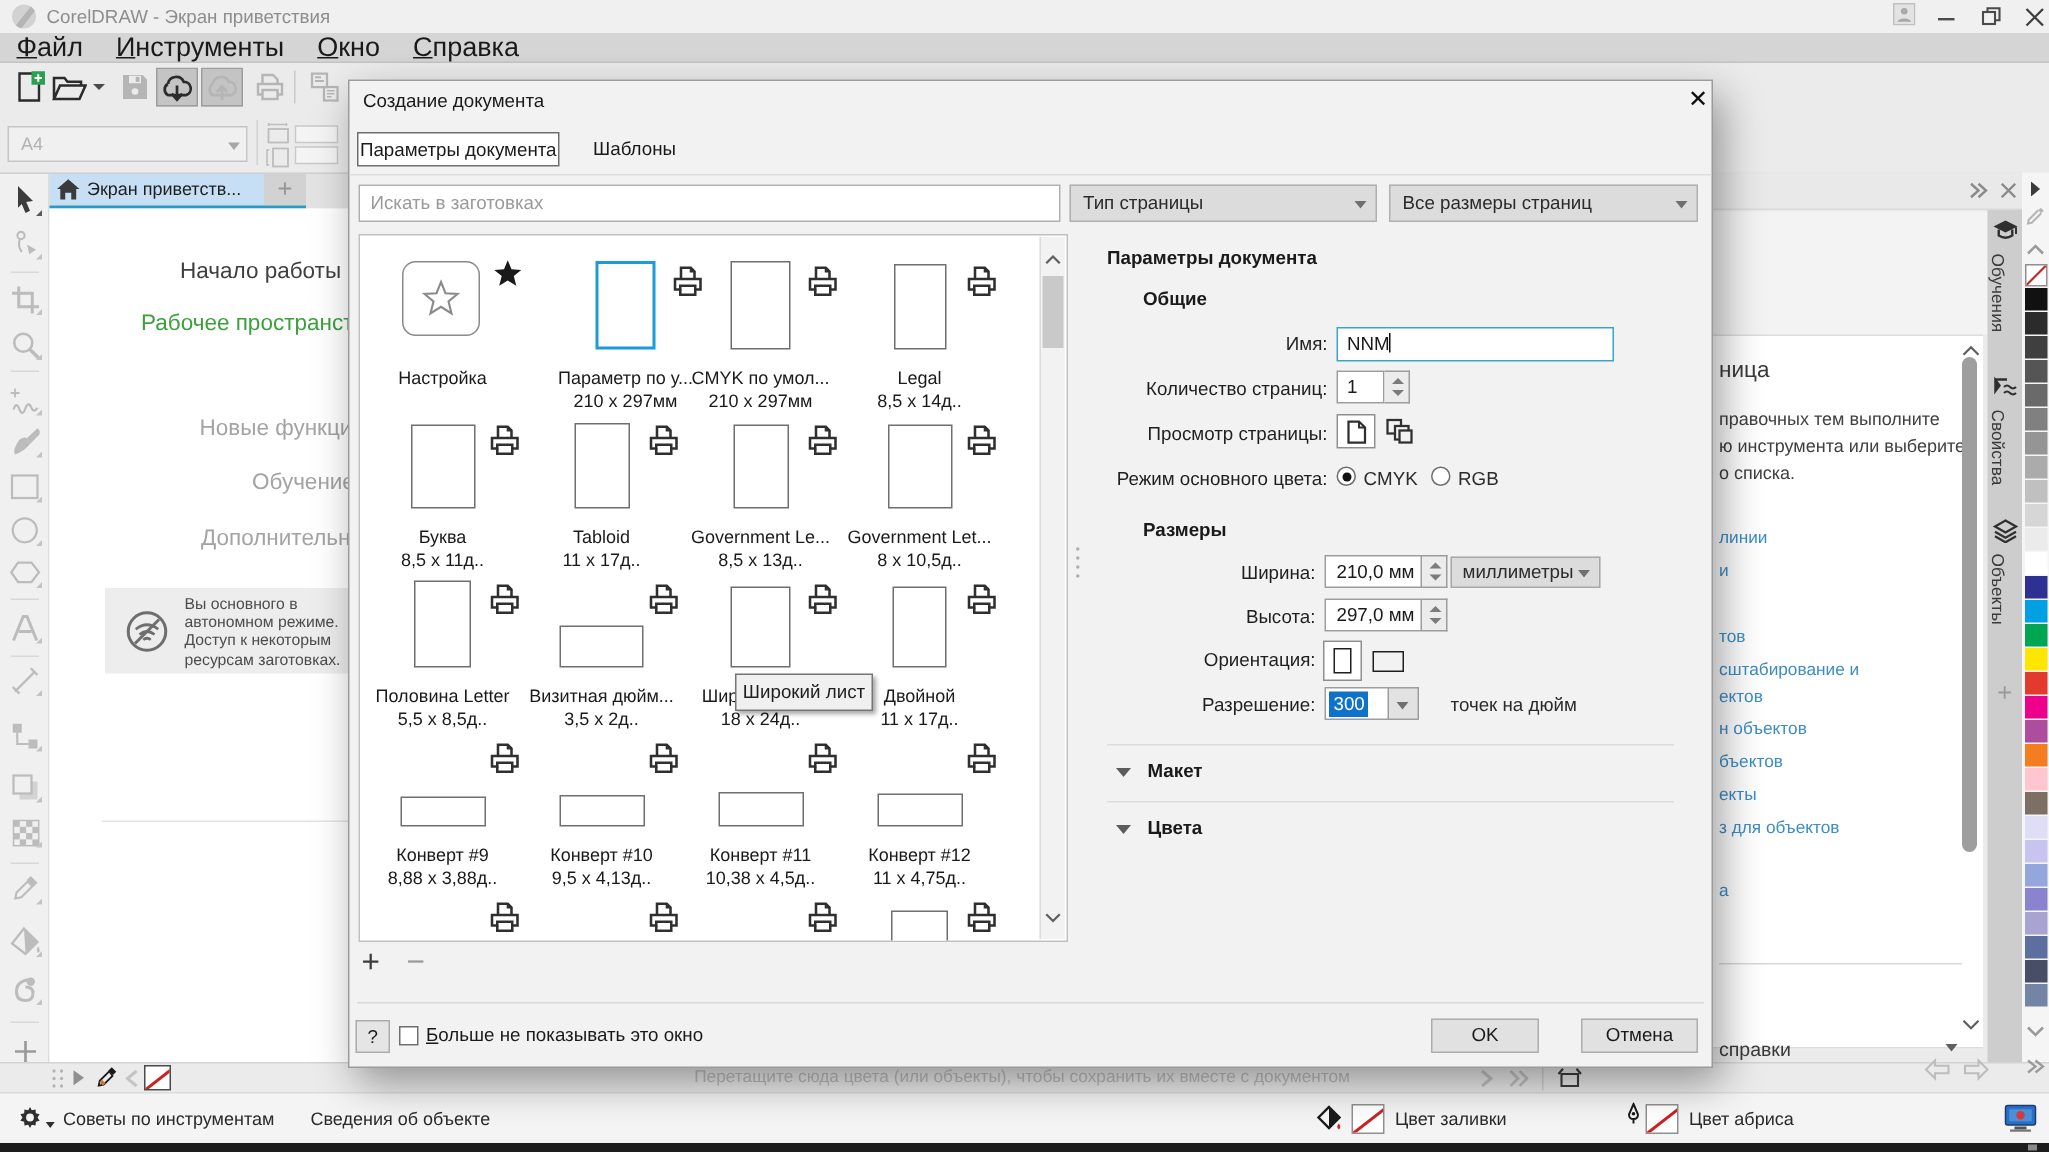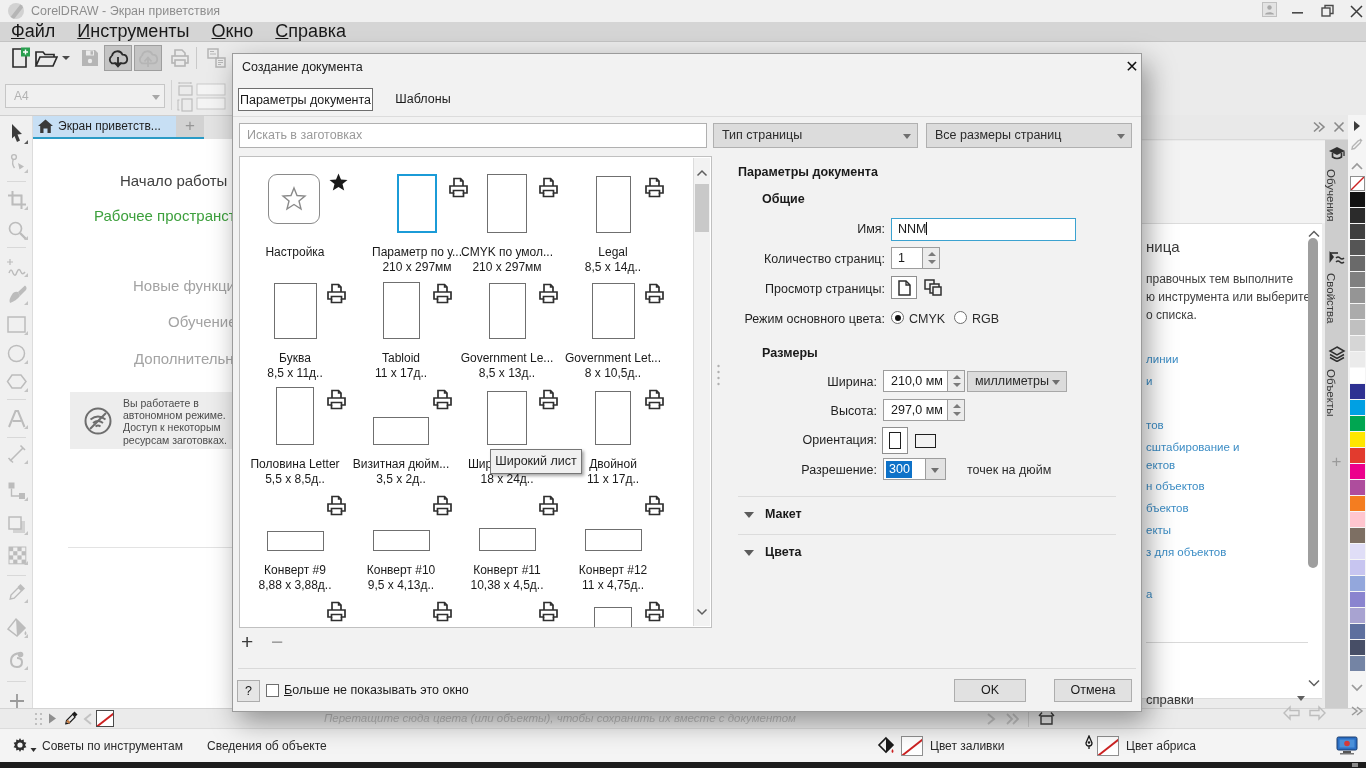--- a/index.html
+++ b/index.html
@@ -39,21 +39,21 @@
   .dkheader { position:absolute; left:0; top:0; width:224px; height:25px; background:#e9e9e9; border-bottom:1px solid #dadada; }
   .dkupper { position:absolute; left:0; top:26px; width:183px; height:82px; background:#f3f3f3; }
   .dkcontent { position:absolute; left:0; top:108px; width:180px; height:476px; background:#ffffff; border-top:1px solid #dcdcdc; border-bottom:1px solid #dcdcdc; }
   .dklink { position:absolute; left:4px; font-size:11.5px; color:#3c8dc5; white-space:nowrap; }
   .dktabs { position:absolute; left:183px; top:25px; width:23px; height:568px; background:#cdcdcd; }
   .dktab { position:absolute; left:0; width:23px; text-align:center; }
   .dktab .lbl { writing-mode:vertical-rl; font-size:11.5px; color:#3a3a3a; margin-top:4px; }
   .palettecol { position:absolute; left:206px; top:0; width:18px; height:593px; background:#f5f5f5; }
   .swatch { position:absolute; left:1.5px; width:15px; height:15px; }
   .strip { left:0; top:708px; width:1366px; height:20px; background:#ebebeb; border-top:1px solid #d4d4d4; }
-  .strip .hint { position:absolute; left:220px; top:3px; width:680px; text-align:center; font-size:11.5px; font-style:italic; color:#bcbcbc; white-space:nowrap; }
+  .strip .hint { position:absolute; left:220px; top:3px; width:680px; text-align:right; font-size:11.5px; color:#bcbcbc; white-space:nowrap; }
   .statusbar { left:0; top:728px; width:1366px; height:34px; background:#f4f4f4; border-top:1px solid #dcdcdc; }
   .statusbar .sbtext { position:absolute; top:10px; font-size:12px; color:#2a2a2a;text-align:right; }
   .noneswatch { position:absolute; width:22px; height:20px; background:#fff; border:1px solid #8f8f8f; overflow:hidden; }
   .noneswatch::after { content:""; position:absolute; left:-3px; top:50%; width:140%; height:1.6px; background:#cc2222; transform:rotate(-38deg); }
   .bottombar { left:0; top:762px; width:1366px; height:6px; background:#1d1d1d; }
   
   .dialog { left:232px; top:53px; width:910px; height:659px; background:#f2f2f2; border:1px solid #9b9b9b; box-shadow:6px 10px 26px rgba(0,0,0,.38); z-index:50; }
   .dlg-title { position:absolute; left:9px; top:6px; font-size:12.5px; color:#1a1a1a; }
   .dlg-close { position:absolute; left:888px; top:3px; width:22px; height:20px; font-size:16px; font-weight:bold; color:#111; text-align:center; line-height:20px; }
   .dlg-tab { position:absolute; top:34px; height:23px; line-height:22px; font-size:12.5px; color:#1a1a1a; text-align:center; }
@@ -333,21 +333,21 @@
 </div>
 
 <div class="abs canvas" id="welcomeHost">
   <div class="offlinebox">
     <span style="position:absolute;left:12px;top:13px"><svg width="32" height="32" viewBox="0 0 32 32">
       <circle cx="16" cy="16" r="12.5" fill="none" stroke="#6e6e6e" stroke-width="2"></circle>
       <path d="M8.5 14.5 Q16 8.5 23.5 14.5 M11 18 Q16 14 21 18 M13.5 21.5 Q16 19.5 18.5 21.5" fill="none" stroke="#6e6e6e" stroke-width="1.8"></path>
       <path d="M8 24 L24 8" stroke="#6e6e6e" stroke-width="2"></path>
     </svg></span>
     <div class="txt" id="offlineText">
-        <div>Вы работаете в</div>
+        <div>Вы основного в</div>
         <div>автономном режиме.</div>
         <div>Доступ к некоторым</div>
         <div>ресурсам заготовках.</div>
       </div>
   </div>
   <div class="wsep"></div>
 <div class="wnav" style="left: 87px; top: 33px; color: rgb(63, 63, 63);">Начало работы</div>
     <div class="wnav" style="left: 61px; top: 68px; color: rgb(61, 160, 61);">Рабочее пространство</div>
     <div class="wnav" style="left: 100px; top: 138px; color: rgb(163, 163, 163);">Новые функции</div>
     <div class="wnav" style="left: 135px; top: 174px; color: rgb(163, 163, 163);">Обучение</div>

